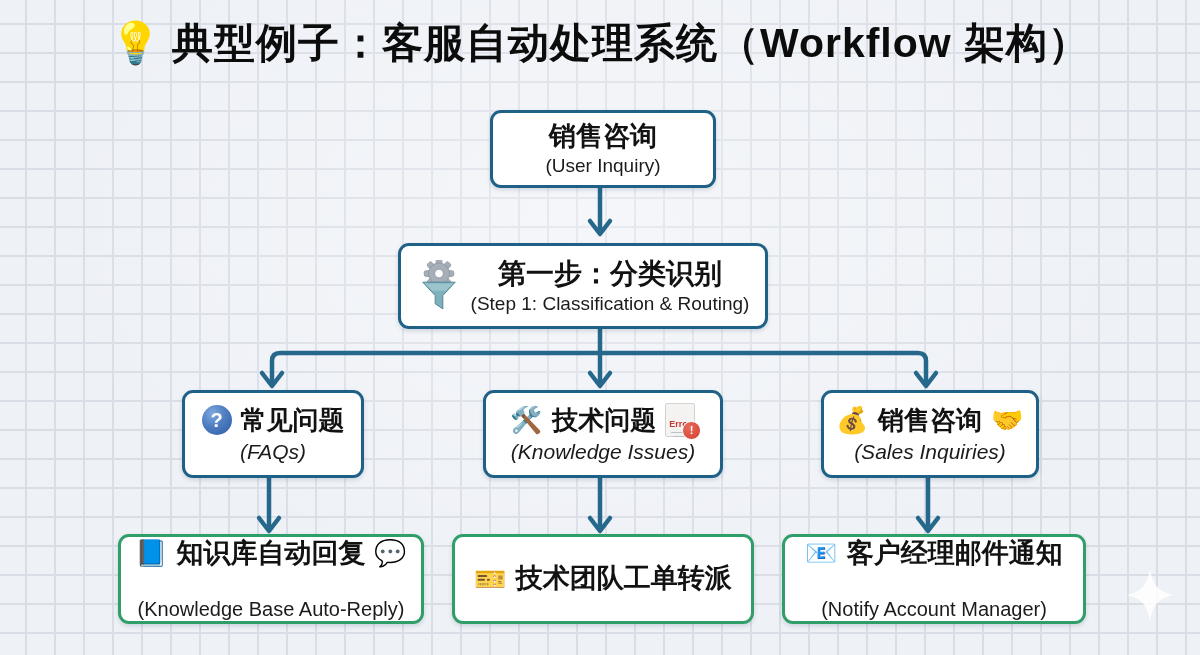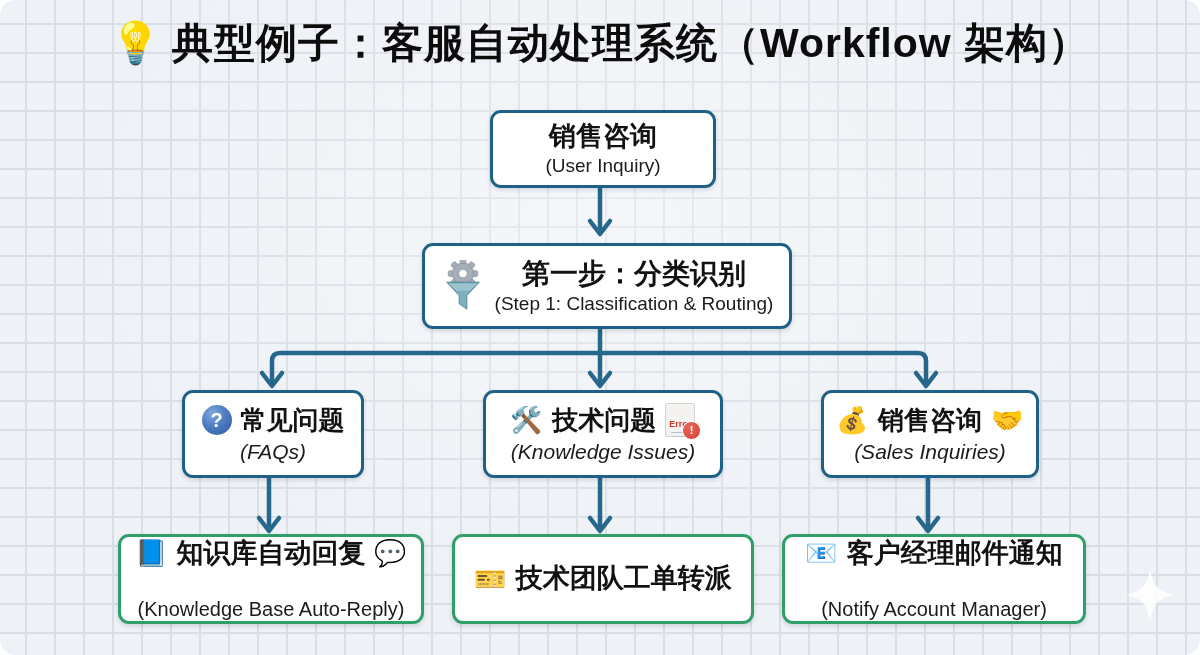--- a/index.html
+++ b/index.html
@@ -1,37 +1,37 @@
 <!DOCTYPE html>
 <html><head>
 <meta charset="utf-8">
 <style>
   html,body{margin:0;padding:0;}
   body{width:1200px;height:655px;overflow:hidden;font-family:"Liberation Sans",sans-serif;}
   .canvas{position:relative;width:1200px;height:655px;
     background-color:#eef1f6;
     background-image:linear-gradient(#d9dde5 1.5px,transparent 1.5px),
                      linear-gradient(90deg,#d9dde5 1.5px,transparent 1.5px);
-    background-size:29px 29px;background-position:-4px -6px;border-radius:16px;}
+    background-size:29px 29px;background-position:-4px -6px;}
   .canvas::after{content:"";position:absolute;inset:0;pointer-events:none;
     background:radial-gradient(ellipse at 50% 35%, rgba(255,255,255,.38), rgba(255,255,255,0) 65%);}
   .title{position:absolute;top:16px;left:0;width:100%;text-align:center;
     font-size:41px;font-weight:bold;color:#0c0c0c;letter-spacing:1px;z-index:3;}
   .title .bulb{margin-right:10px;}
   .node{position:absolute;background:#ffffff;border-radius:11px;z-index:2;
     display:flex;flex-direction:column;align-items:center;justify-content:center;
     text-align:center;box-shadow:0 2px 4px rgba(25,55,85,.16);}
   .blue{border:3.5px solid #1e6086;}
   .green{border:3px solid #2f9e68;}
   .zh{font-weight:bold;color:#121212;display:flex;align-items:center;gap:9px;line-height:1.25;}
   .en{color:#1b1b1b;line-height:1.2;margin-top:2px;text-align:center;}
   
   .n-inquiry{left:490px;top:110px;width:220px;height:72px;}
   .n-inquiry .zh{font-size:27px;} .n-inquiry .en{font-size:19px;}
-  .n-step1{left:422px;top:243px;width:364px;height:80px;}
+  .n-step1{left:398px;top:243px;width:364px;height:80px;}
   .n-step1 .zh{font-size:28px;} .n-step1 .en{font-size:19px;}
   .n-faq{left:182px;top:390px;width:176px;height:82px;}
   .n-tech{left:483px;top:390px;width:234px;height:82px;}
   .n-sales{left:821px;top:390px;width:212px;height:82px;}
   .n-faq .zh,.n-tech .zh,.n-sales .zh{font-size:26px;}
   .n-faq .en,.n-tech .en,.n-sales .en{font-size:21px;font-style:italic;}
   .n-kb{left:118px;top:534px;width:300px;height:84px;}
   .n-ticket{left:452px;top:534px;width:296px;height:84px;}
   .n-email{left:782px;top:534px;width:298px;height:84px;}
   .n-kb .zh,.n-ticket .zh,.n-email .zh{font-size:27px;}

